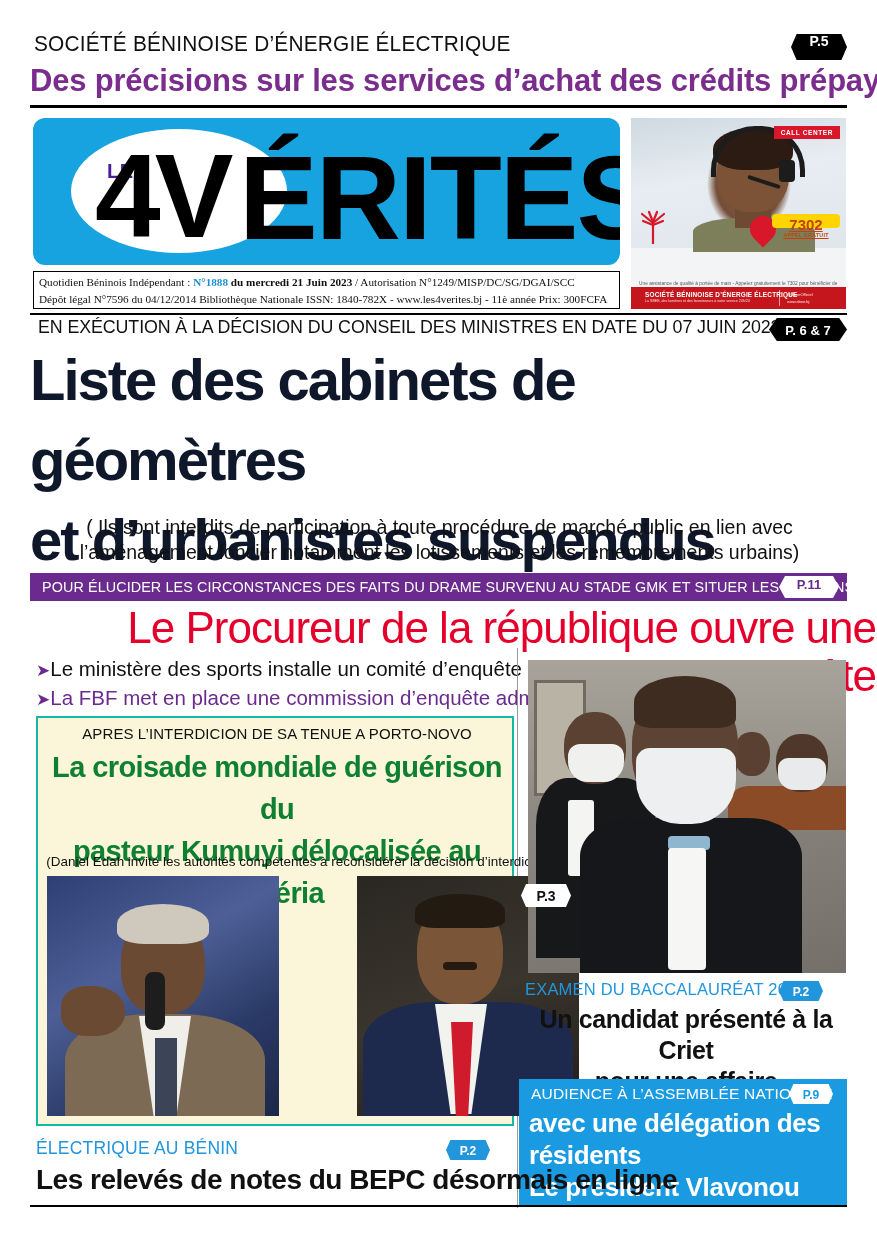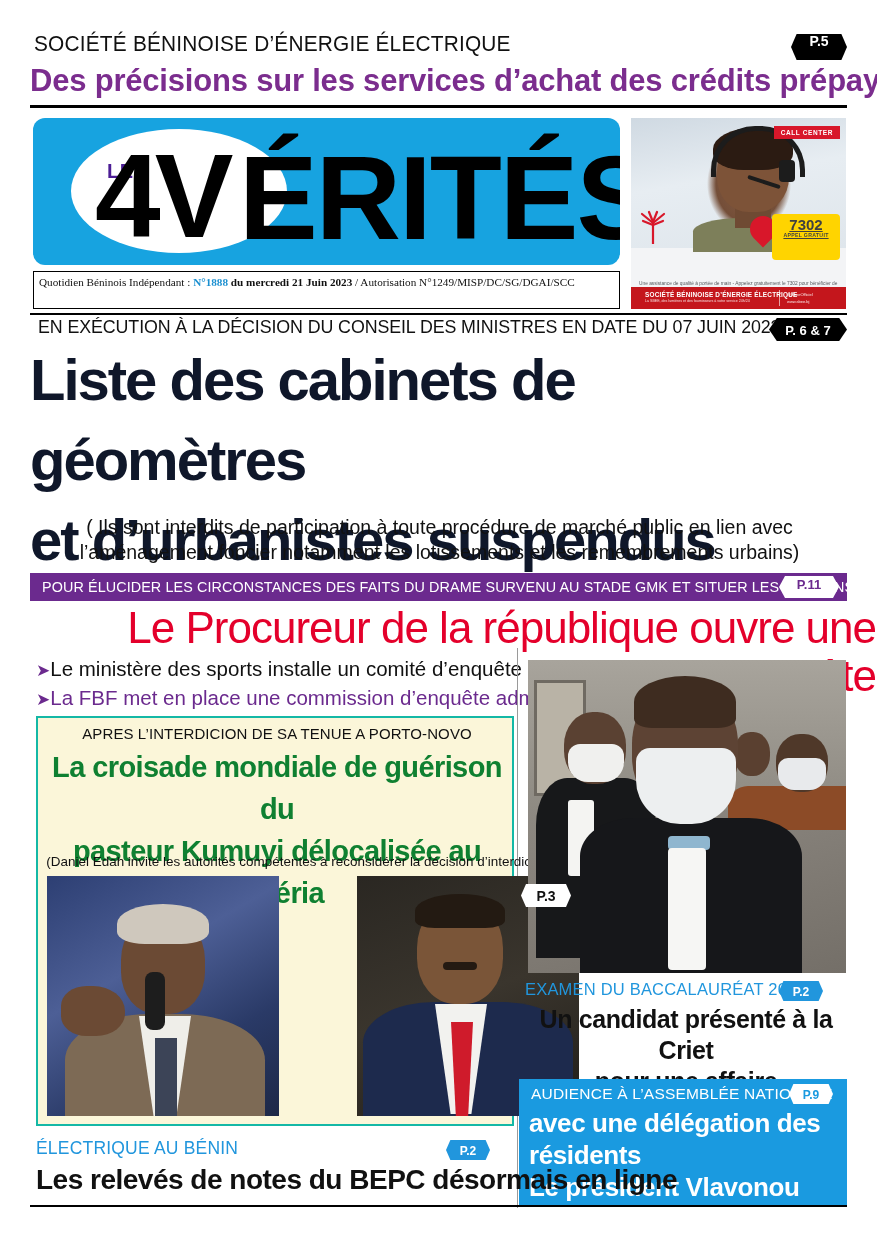--- a/index.html
+++ b/index.html
@@ -134,22 +134,22 @@
   .sbee-mic{
     position:absolute;left:116px;top:62px;width:34px;height:4px;background:#1c1c1c;
     transform:rotate(18deg);border-radius:2px;
   }
   .sbee-cc{
     position:absolute;right:6px;top:8px;
     background:#d8172a;color:#fff;font-weight:bold;font-size:6.5px;
     letter-spacing:.6px;padding:3px 7px;
   }
   .sbee-badge{
-    position:absolute;right:6px;top:96px;width:68px;height:46px;
-    background:#ffd400;border-radius:4px;color:#404040;
+    position:absolute;right:6px;top:96px;width:68px;height:14px;
+    background:#ffd400;border-radius:4px;color:#c2410c;
     text-align:center;
     text-decoration:underline;
   }
   .sbee-badge .n{display:block;font-weight:bold;font-size:15px;line-height:15px;margin-top:3px;}
   .sbee-badge .g{display:block;font-weight:bold;font-size:5.2px;letter-spacing:.3px;}
   .sbee-pin{
     position:absolute;right:70px;top:98px;width:26px;height:26px;
     background:#d8172a;border-radius:50% 50% 50% 0;transform:rotate(-45deg);
   }
   .sbee-logo{
@@ -453,20 +453,21 @@
 
   <div class="masthead">
     <div class="mh-ellipse"></div>
     <div class="mh-erites">ÉRITÉS</div>
     <div class="mh-4v">4V</div>
     <div class="mh-les">LES</div>
   </div>
 
   <div class="imprint">
     <div><span>Quotidien Béninois Indépendant : </span><span class="iss">N°1888</span><b> du mercredi 21 Juin 2023 </b><span> / Autorisation N°1249/MISP/DC/SG/DGAI/SCC</span></div>
+    <div>Dépôt légal N°7596 du 04/12/2014 Bibliothèque Nationale ISSN: 1840-782X - www.les4verites.bj - 11è année Prix: 300FCFA</div>
   </div>
 
   <div class="sbee">
     <div class="sbee-photo">
       <div class="sbee-body"></div>
       <div class="sbee-neck"></div>
       <div class="sbee-head"></div>
       <div class="sbee-hair"></div>
       <div class="sbee-headset"></div>
       <div class="sbee-earcup"></div>

